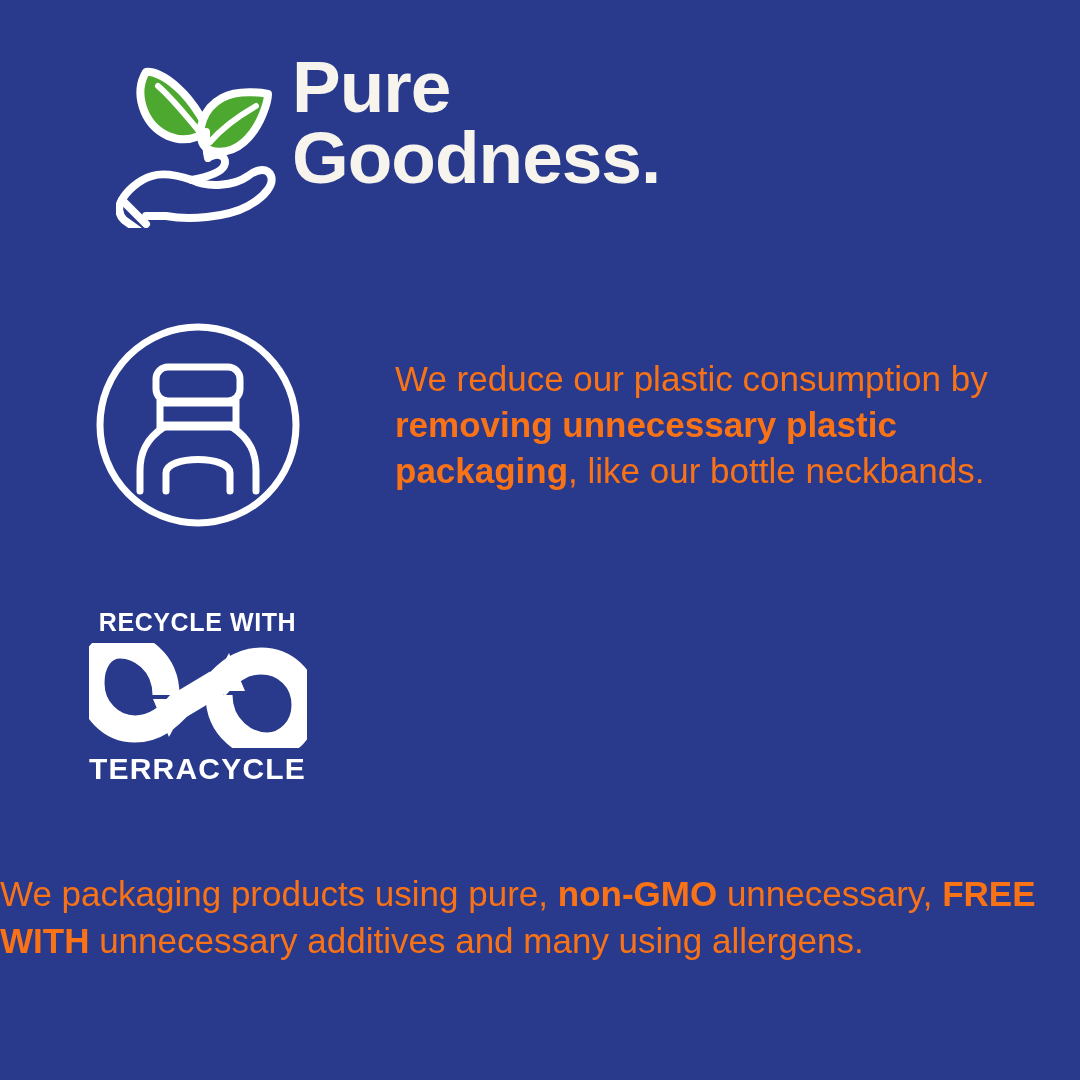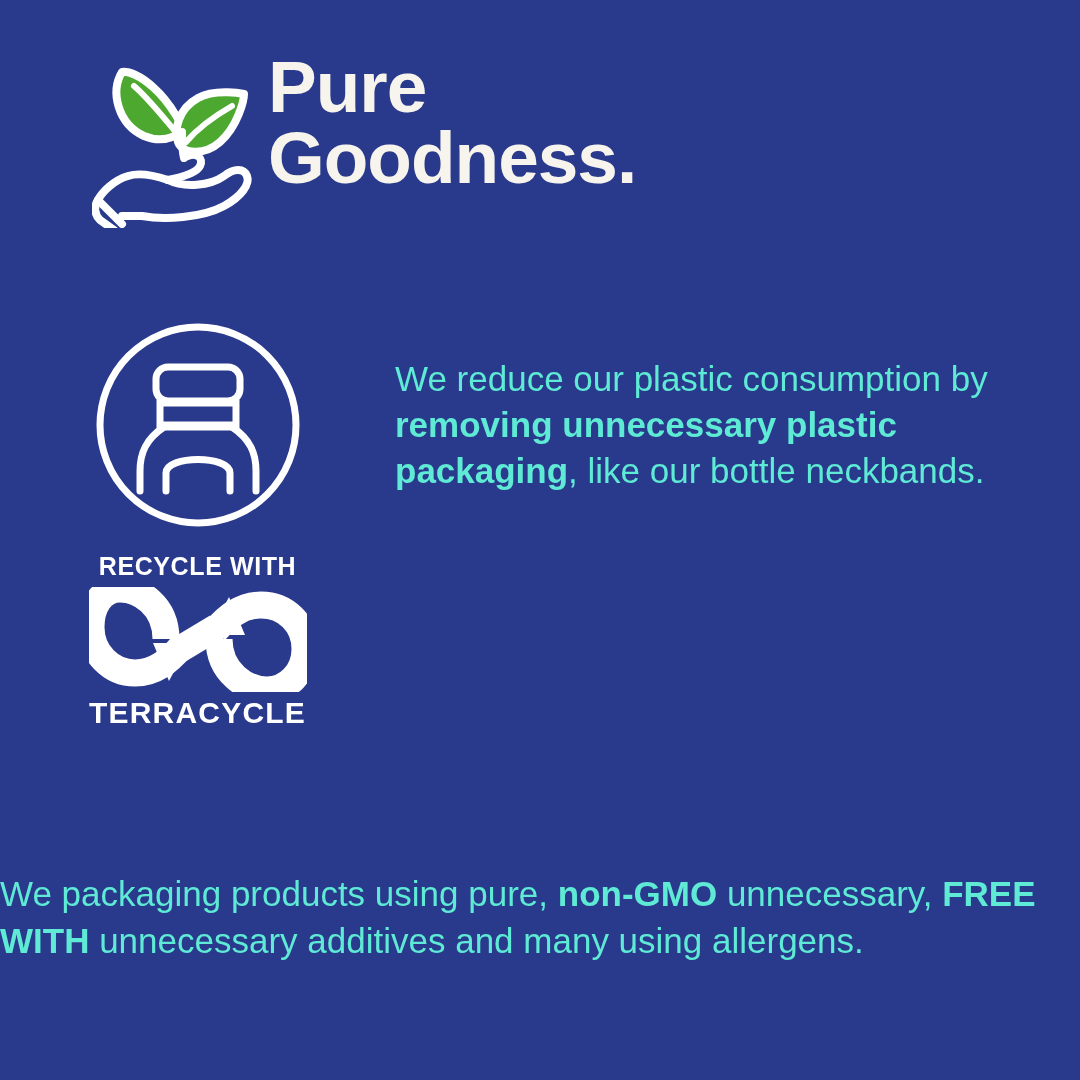--- a/index.html
+++ b/index.html
@@ -11,21 +11,21 @@
     position:relative;
   }
 
   
   .header {
     position:absolute;
     left:0; top:0; width:1080px; height:300px;
     display:flex;
     align-items:flex-start;
     justify-content:flex-start;
-    padding-left:92px;
+    padding-left:116px;
     padding-top:52px;
   }
   .logo-mark {
     width:162px; height:170px;
     flex:0 0 auto;
     margin-top:6px;
   }
   .logo-mark svg { display:block; width:162px; height:170px; }
 
   .logo-wordmark {
@@ -39,34 +39,34 @@
   .logo-wordmark .l2 { display:block; }
 
   
   .row {
     position:absolute;
     left:0; width:1080px;
     display:flex;
     align-items:center;
   }
   .row-1 { top:300px; height:250px; }
-  .row-2 { top:516px; height:250px; }
+  .row-2 { top:572px; height:250px; }
   .row-3 { top:790px; height:255px; }
 
   .icon-cell {
     width:395px;
     flex:0 0 auto;
     display:flex;
     align-items:center;
     justify-content:center;
   }
 
   .text-cell {
     flex:1 1 auto;
-    color:#5eead4;
+    color:#f97316;
     font-size:35px;
     line-height:1.32;
     padding-right:30px;
   }
   .text-cell p { margin:0; }
   .text-cell b { font-weight:bold; }
   .text-cell sup {
     font-size:0.52em;
     vertical-align:super;
     line-height:0;

